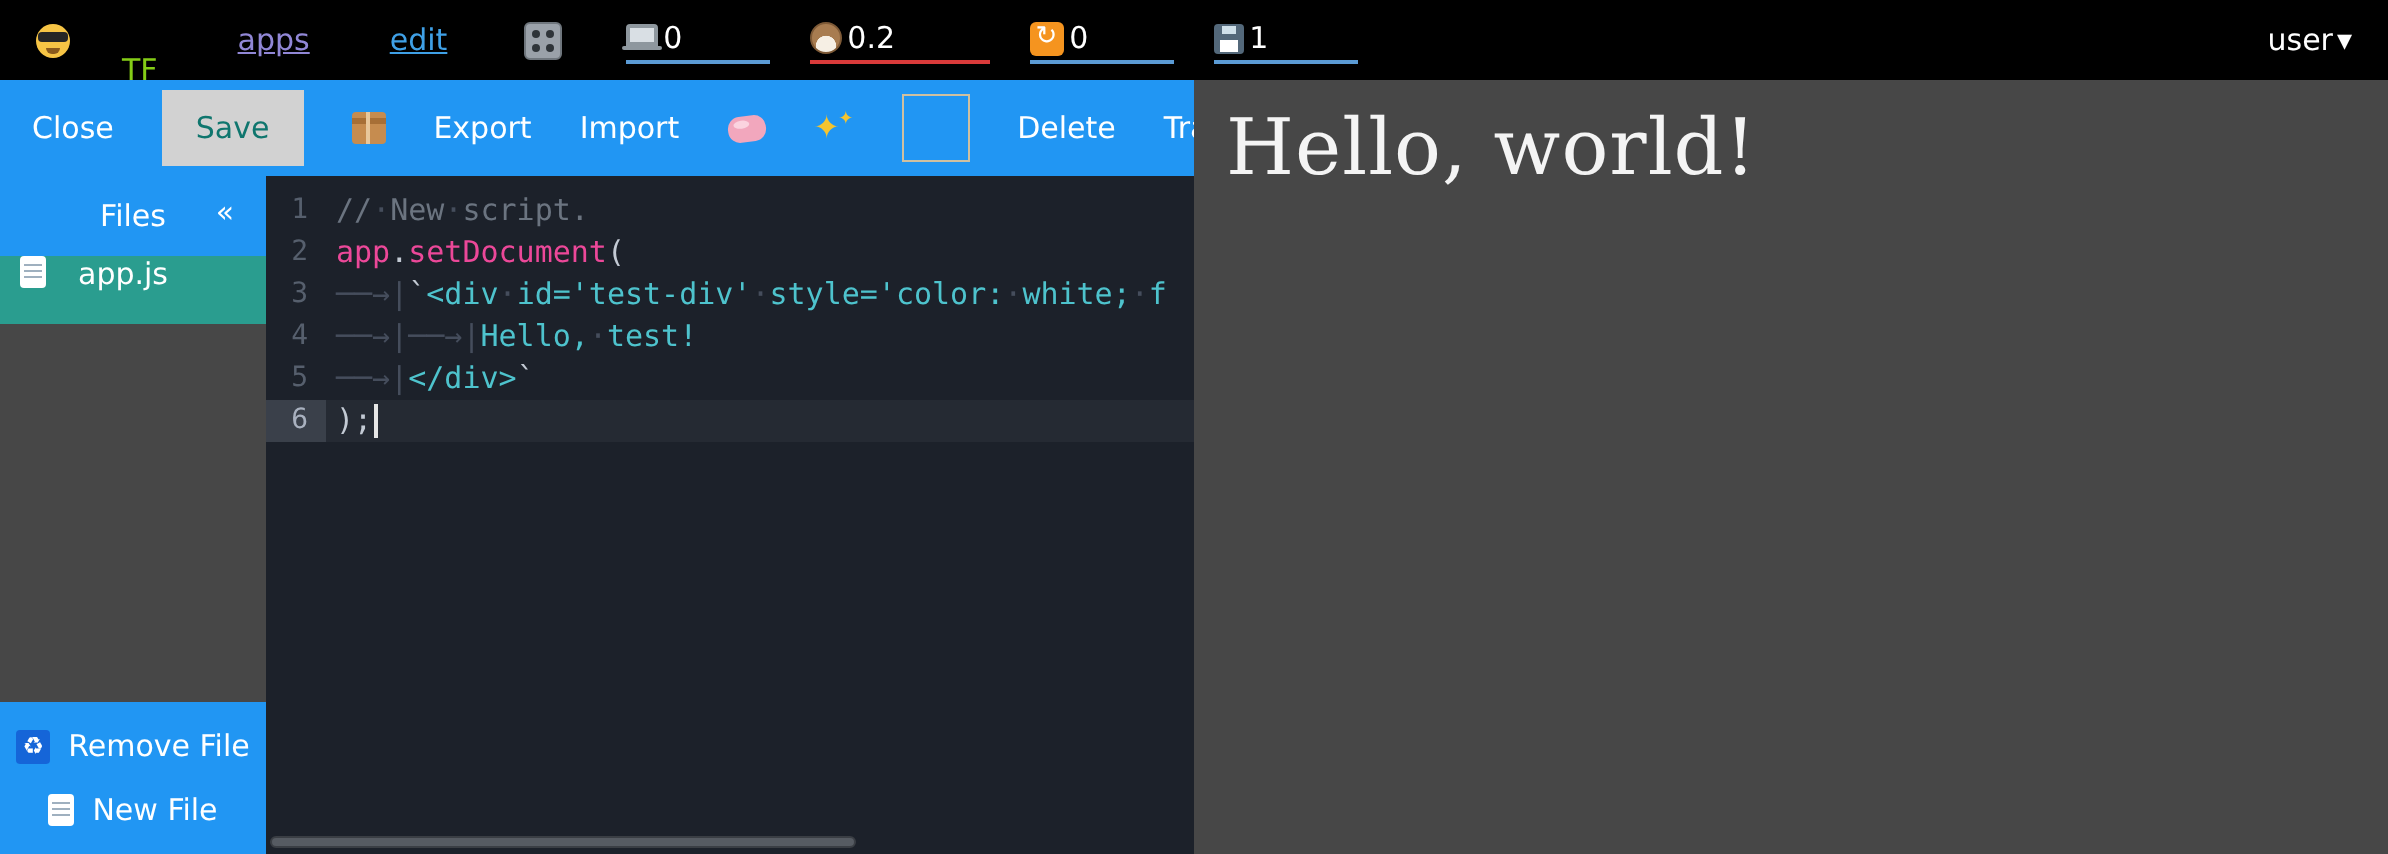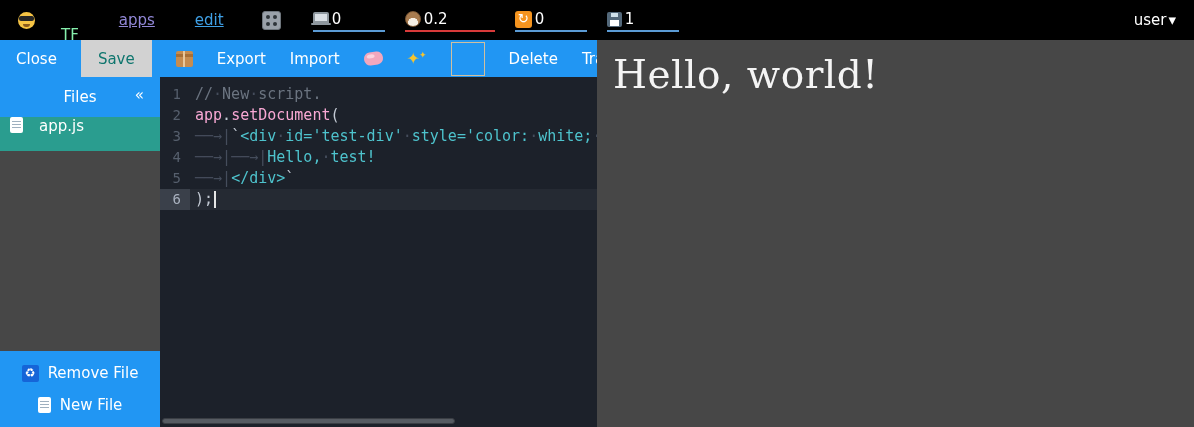--- a/index.html
+++ b/index.html
@@ -6,21 +6,21 @@
   html, body { width: 1194px; height: 427px; overflow: hidden; }
   body { font-family: "DejaVu Sans", "Liberation Sans", sans-serif; background: #474747; }
 
   
   .topbar {
     height: 40px; background: #000; display: flex; align-items: center;
     padding: 0 18px; color: #fff; font-size: 15px;
   }
   .topbar .nav { display: flex; align-items: center; gap: 40px; margin-left: 26px; }
   .topbar a { text-decoration: underline; cursor: pointer; }
-  .link-tf { color: #86efac; margin-top: 29px; }
+  .link-tf { color: #84cc16; margin-top: 29px; }
   .link-apps { color: #9187d6; }
   .link-edit { color: #3fa0e6; }
   .knobs-wrap { margin-left: 38px; }
   .counters { display: flex; align-items: flex-end; gap: 20px; margin-left: 32px; }
   .counter {
     display: flex; align-items: center; gap: 3px; height: 24px;
     border-bottom: 2px solid #5b9bd5; width: 72px; cursor: text;
   }
   .counter:nth-child(2) { width: 90px; }
   .cval { color: #fff; font-size: 15px; }
@@ -58,33 +58,33 @@
   .i-litter { width: 17px; height: 17px; background: #1565d8; border-radius: 2px; color: #fff;
     font-size: 12px; line-height: 17px; text-align: center; }
   .i-litter::before { content: "♻"; }
 
   
   .workspace { display: flex; height: 387px; }
   .left-col { width: 597px; flex: none; display: flex; flex-direction: column; }
 
   
   .toolbar {
-    height: 37px; background: #2196f3; display: flex; align-items: center;
+    height: 48px; background: #2196f3; display: flex; align-items: center;
     gap: 24px; padding-left: 16px; color: #fff; font-size: 15px; flex: none;
   }
   .tool-label { cursor: pointer; }
   .btn-save {
     height: 38px; background: #d2d2d2; color: #0f766e; border: none; font-size: 15px;
     padding: 0 17px; cursor: pointer; font-family: inherit;
   }
   .tool-box { width: 34px; height: 34px; border: 1px solid #d0c0a0; background: transparent; cursor: text; }
 
   
   .left-body { flex: 1; display: flex; min-height: 0; }
-  .sidebar { width: 160px; flex: none; background: #474747; display: flex; flex-direction: column; color: #fff; }
+  .sidebar { width: 133px; flex: none; background: #474747; display: flex; flex-direction: column; color: #fff; }
   .files-header {
     height: 40px; background: #2196f3; display: flex; align-items: center;
     justify-content: center; position: relative; font-size: 15px; flex: none;
   }
   .collapse-btn { position: absolute; right: 16px; top: 9px; cursor: pointer; font-size: 15px; }
   .file-item {
     height: 34px; background: #2a9d8f; display: flex; gap: 16px;
     padding-left: 10px; font-weight: normal; font-size: 15px; cursor: pointer; flex: none;
   }
   .sidebar-spacer { flex: 1; }
@@ -99,21 +99,21 @@
     flex: 1; background: #1c212a; position: relative; overflow: hidden;
     font-family: "DejaVu Sans Mono", "Liberation Mono", monospace; font-size: 15px;
     padding-top: 7px; cursor: text;
   }
   .code-row { display: flex; height: 21px; line-height: 21px; white-space: pre; }
   .gut { width: 30px; flex: none; text-align: right; padding-right: 9px; color: #565f6d; font-size: 14px; }
   .code { padding-left: 5px; flex: 1; }
   .code-row.active .code { background: #252a33; }
   .code-row.active .gut { background: #3a404a; color: #a9b1bf; }
   .tk-com { color: #6b7480; }
-  .tk-fn { color: #f9a8d4; }
+  .tk-fn { color: #ec4899; }
   .tk-pun { color: #c3cad4; }
   .tk-str { color: #4ec3cd; text-align: center; }
   .tk-ws, .tk-tab { color: #454d5c; }
   .cursor { display: inline-block; width: 2px; height: 17px; background: #e6e6e6; vertical-align: middle; margin-left: 1px; }
   .hscrollbar {
     position: absolute; left: 2px; bottom: 3px; height: 6px; width: 293px;
     background: #565b62; border: 1px solid #3a3e44; border-radius: 3px; cursor: pointer;
   }
 
   

